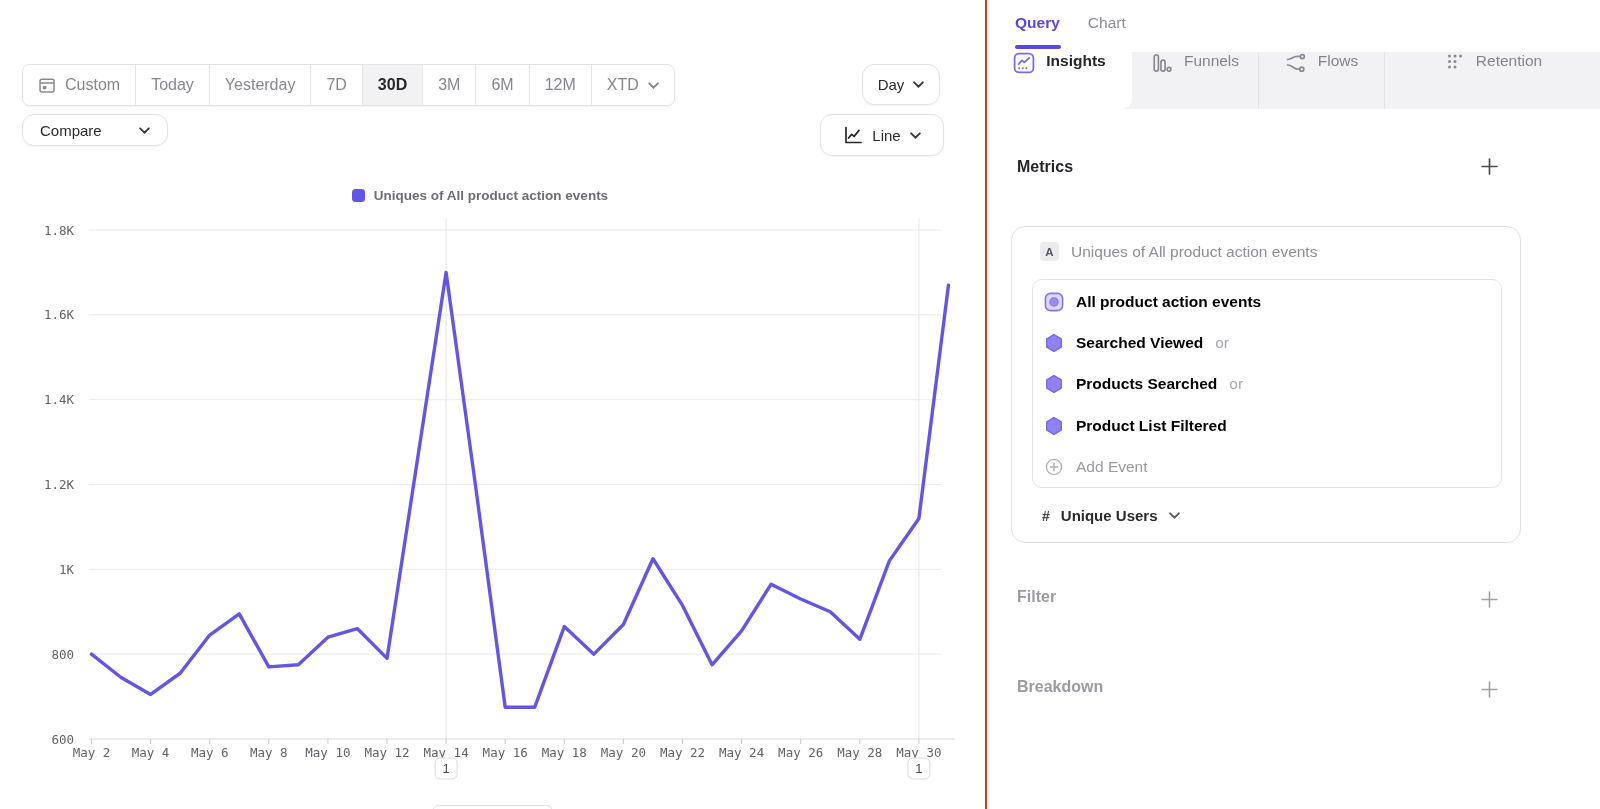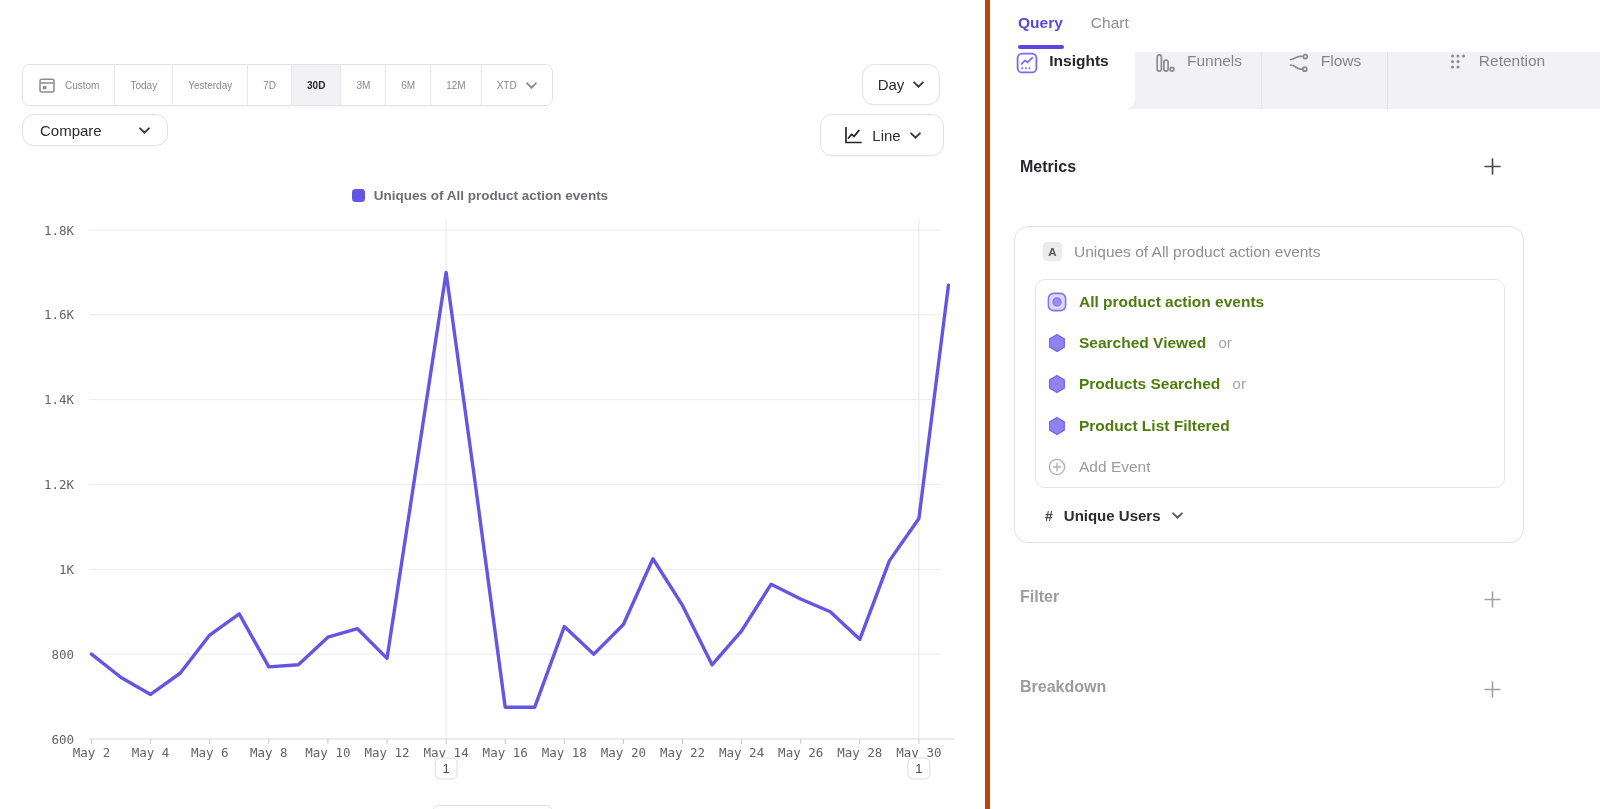--- a/index.html
+++ b/index.html
@@ -7,21 +7,21 @@
               font-family:"Liberation Sans", sans-serif; }
   .page { position:relative; width:1600px; height:809px; background:#fff; }
   .top-hairline { position:absolute; left:0; top:0; width:1600px; height:2px; background:#ececee; }
 
   
   .report-area { position:absolute; left:0; top:0; width:985px; height:809px; background:#fff; }
 
   .range-control { position:absolute; left:22px; top:64px; height:42px; display:flex; align-items:stretch;
                    background:#fff; border:1px solid #e3e3e7; border-radius:8px; overflow:hidden;
                    box-shadow:0 1px 2px rgba(25,25,35,.04); }
-  .range-btn { display:flex; align-items:center; gap:9px; padding:0 15px; font-size:10px; color:#87878f;
+  .range-btn { display:flex; align-items:center; gap:9px; padding:0 15px; font-size:16px; color:#87878f;
                background:#fff; border:none; border-right:1px solid #e7e7ea; cursor:pointer; white-space:nowrap; }
   .range-btn:last-child { border-right:none; }
   .range-btn.active { background:#f2f2f4; color:#26262b; font-weight:600; }
 
   .pill-btn { position:absolute; display:flex; align-items:center; justify-content:center; gap:9px;
               background:#fff; border:1px solid #e3e3e7; border-radius:12px; font-size:15px; color:#2b2b30;
               box-shadow:0 1px 2px rgba(25,25,35,.04); cursor:pointer; }
   .day-btn { left:862px; top:64px; width:78px; height:41px; }
   .compare-btn { left:22px; top:114px; height:32px; padding:0 17px;gap:37px; }
   .line-btn { left:820px; top:114px; width:124px; height:42px; }
@@ -33,21 +33,21 @@
 
   #chart-svg { position:absolute; left:0; top:0; width:985px; height:809px; pointer-events:none; }
   .ytick, .xtick { font-family:"DejaVu Sans Mono", monospace; font-size:12.5px; fill:#63636a; }
   .anno { font-family:"Liberation Sans", sans-serif; font-size:13px; fill:#4d4d54; }
 
   .cutoff-box { position:absolute; left:432px; top:805px; width:121px; height:16px; background:#fff;
                 border:1px solid #e0e0e4; border-radius:7px 7px 0 0; }
 
   
   .query-panel { position:absolute; left:985px; top:0; width:615px; height:809px; background:#fff;
-                 border-left:5px solid #c2410c; }
+                 border-left:2px solid #c2410c; }
   .header-tabs { position:absolute; left:28px; top:14px; display:flex; gap:28px; }
   .header-tab { font-size:15.5px; cursor:pointer; }
   .header-tab.active { color:#5948e0; font-weight:700; }
   .header-tab.inactive { color:#8c8c93; font-weight:500; }
   .tab-underline { position:absolute; left:28px; top:45px; width:46px; height:3.5px; background:#5948e0;
                    border-radius:2px; }
 
   .report-tab-bar { position:absolute; left:0; top:52px; width:615px; height:57px; background:#f2f2f4;
                     display:flex; }
   .report-tab { display:flex; align-items:flex-start; justify-content:center; gap:11px; font-size:15.5px;
@@ -64,21 +64,21 @@
   .metric-card { position:absolute; left:24px; top:226px; width:510px; height:317px; background:#fff;
                  border:1px solid #e2e2e6; border-radius:14px; }
   .series-row { position:absolute; left:28px; top:15px; display:flex; align-items:center; gap:12px; }
   .series-badge { width:19px; height:19px; background:#ebebee; border-radius:4px; display:flex;
                   align-items:center; justify-content:center; font-size:11.5px; font-weight:700; color:#56565e; }
   .series-summary { font-size:15.5px; color:#8e8e96; }
 
   .events-card { position:absolute; left:20px; top:52px; width:470px; height:209px; background:#fff;
                  border:1px solid #e5e5e9; border-radius:10px; padding:1px 0 0 11px; }
   .event-row { height:41.4px; display:flex; align-items:center; gap:12px; cursor:pointer; }
-  .event-name { font-size:15.5px; font-weight:600; color:#4d7c0f; }
+  .event-name { font-size:15.5px; font-weight:600; color:#000000; }
   .event-suffix { font-size:15.5px; color:#a6a6ad; }
   .add-event-label { font-size:15.5px; color:#9a9aa1; }
 
   .measure-row { position:absolute; left:30px; top:280px; display:flex; align-items:center; gap:11px;
                  cursor:pointer; }
   .measure-symbol { font-size:14px; font-weight:600; color:#46464c; }
   .measure-label { font-size:15px; font-weight:600; color:#2b2b30; }
 
   .icon { display:inline-flex; flex:none; }
 </style>

